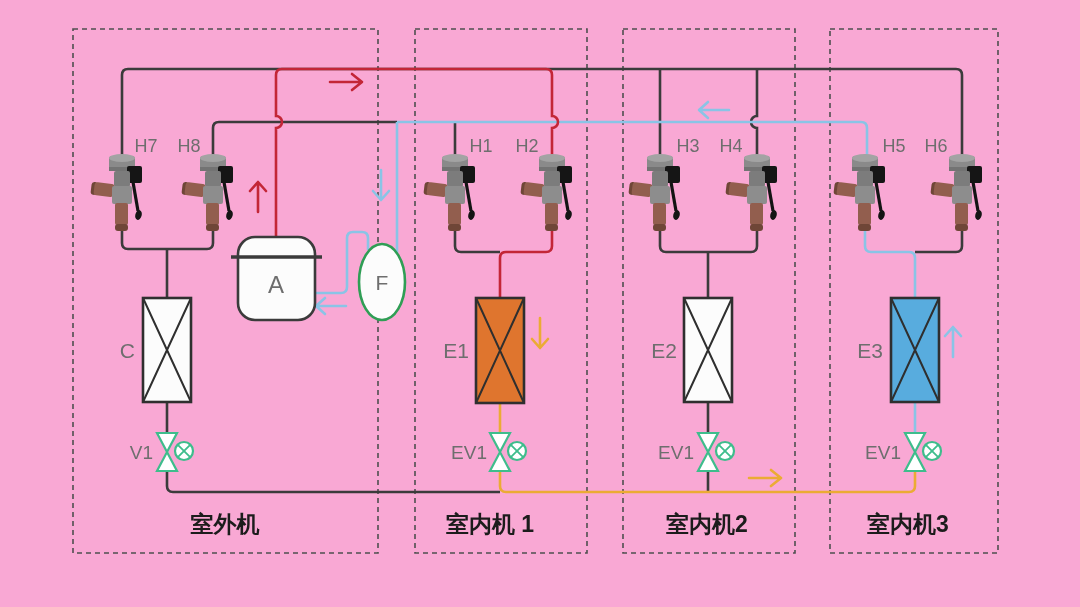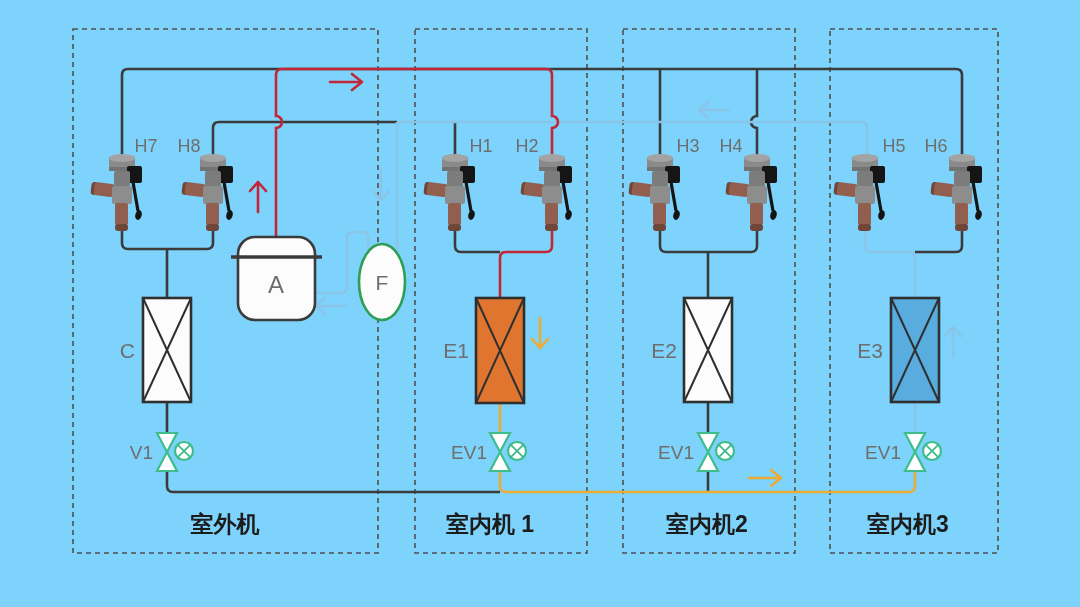--- a/index.html
+++ b/index.html
@@ -1,19 +1,19 @@
 <!DOCTYPE html>
 <html><head>
 <meta charset="utf-8">
 <style>
   html,body{margin:0;padding:0;background:#ffffff;}
   .canvas{
     position:relative;
     width:1080px;height:607px;
-    background:#7dd3fc;
+    background:#f9a8d4;
     font-family:"Liberation Sans", sans-serif;
     overflow:hidden;
   }
   svg{position:absolute;inset:0;}
   text{font-family:"Liberation Sans", sans-serif;}
   .h-label{fill:#6e6e6e;font-size:18px;}
   .comp-label{fill:#6e6e6e;font-size:21px;}
   .comp-label-big{fill:#6e6e6e;font-size:24px;}
   .ev-label{fill:#6e6e6e;font-size:19px;}
   .unit-label{fill:#1c1c1c;font-size:23px;font-weight:700;}

